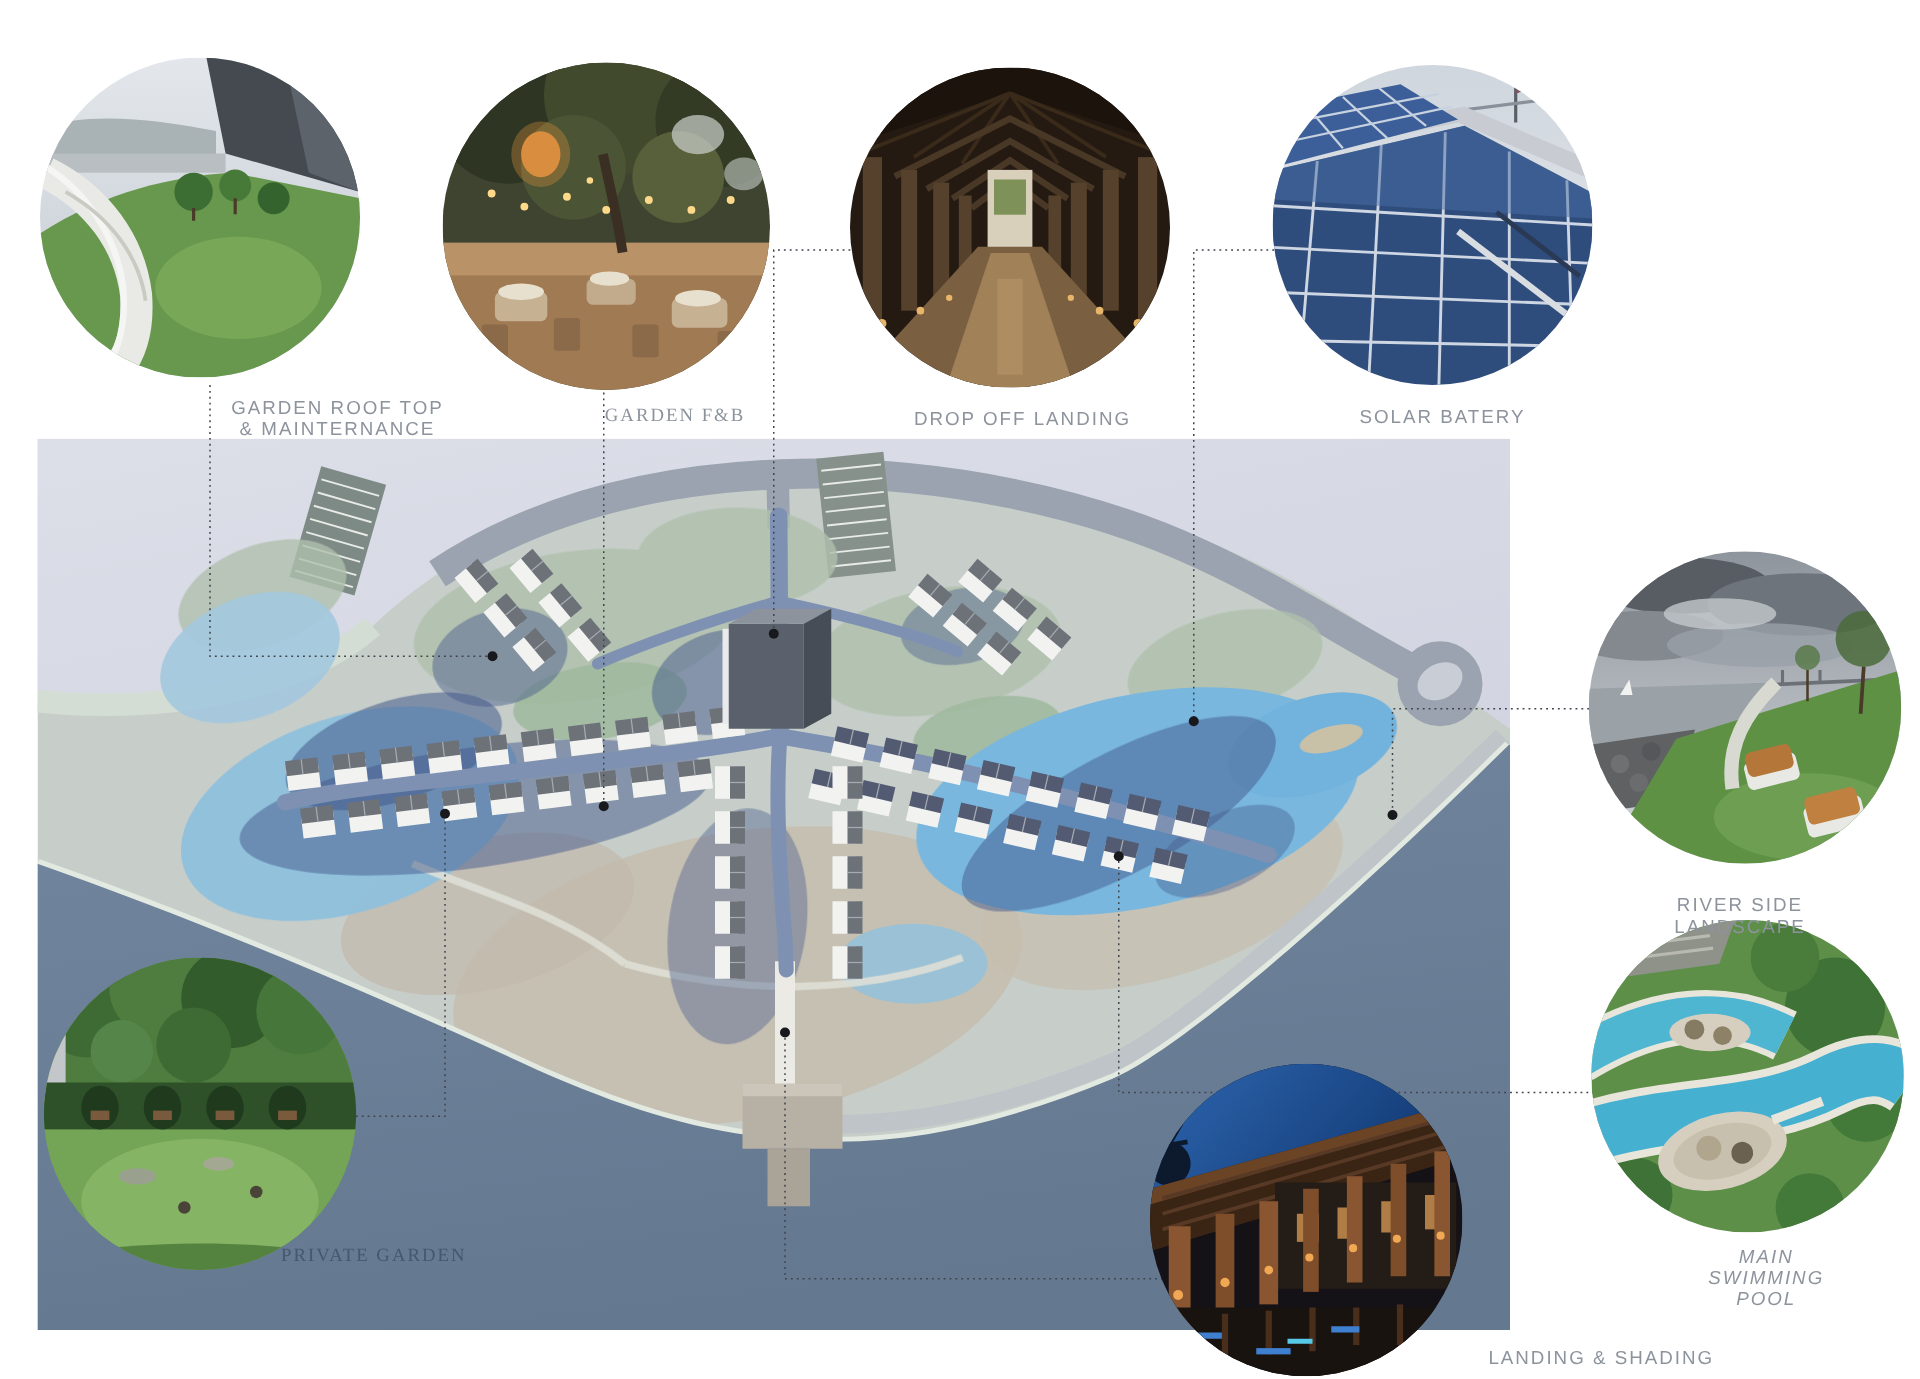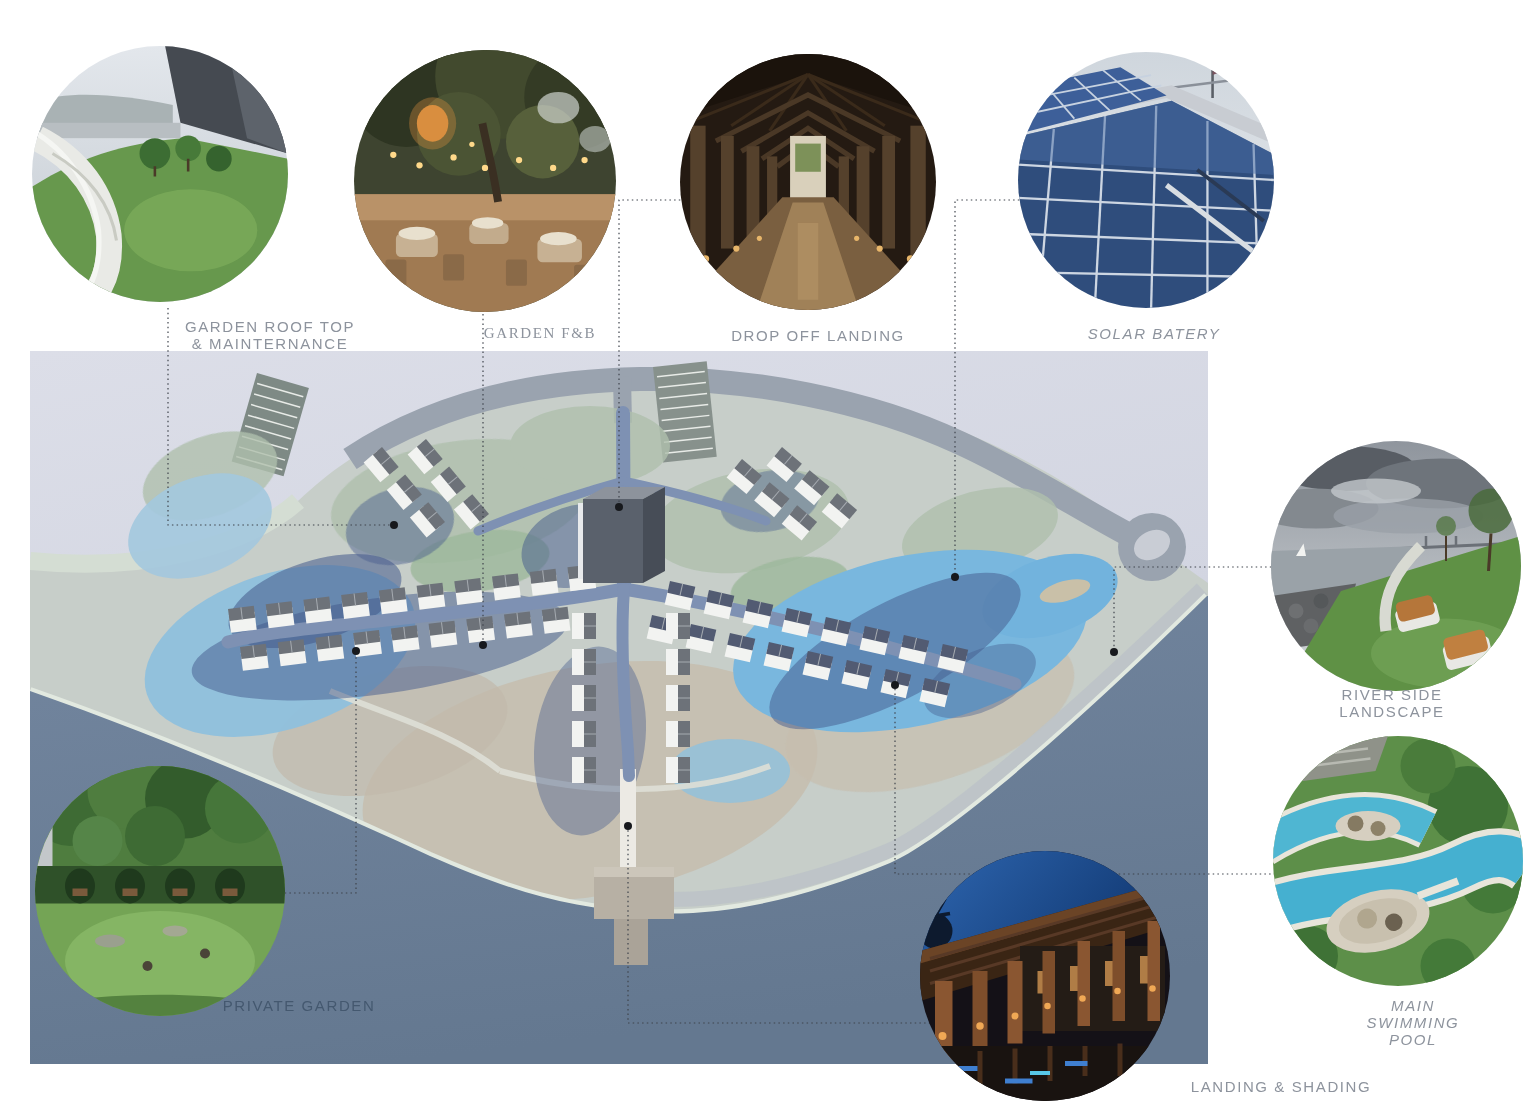--- a/index.html
+++ b/index.html
@@ -566,19 +566,19 @@
           <rect x="76" y="93" width="10" height="2"></rect>
       </g>
       <rect x="44" y="88" width="8" height="1.6" fill="#58c8e8"></rect>
     </svg>
   </div>
 
   <div class="lbl" style="left:270px;top:282px;">GARDEN ROOF TOP
 &amp; MAINTERNANCE</div>
   <div class="lbl" style="left:540px;top:289px;font-family:Liberation Serif, serif;">GARDEN F&amp;B</div>
   <div class="lbl" style="left:818px;top:291px;">DROP OFF LANDING</div>
-  <div class="lbl" style="left:1154px;top:289px;font-style:italic;">SOLAR BATERY</div>
-  <div class="lbl" style="left:1392px;top:650px;">RIVER SIDE LANDSCAPE</div>
+  <div class="lbl" style="left:1154px;top:289px;">SOLAR BATERY</div>
+  <div class="lbl" style="left:1392px;top:680px;">RIVER SIDE LANDSCAPE</div>
   <div class="lbl" style="left:1413px;top:961px;font-style:italic;">MAIN SWIMMING POOL</div>
-  <div class="lbl dark" style="left:299px;top:961px;">PRIVATE GARDEN</div>
+  <div class="lbl dark" style="left:299px;top:961px;font-family:Liberation Serif, serif;">PRIVATE GARDEN</div>
   <div class="lbl" style="left:1281px;top:1042px;">LANDING &amp; SHADING</div>
 
 </div>
 
 </body></html>

